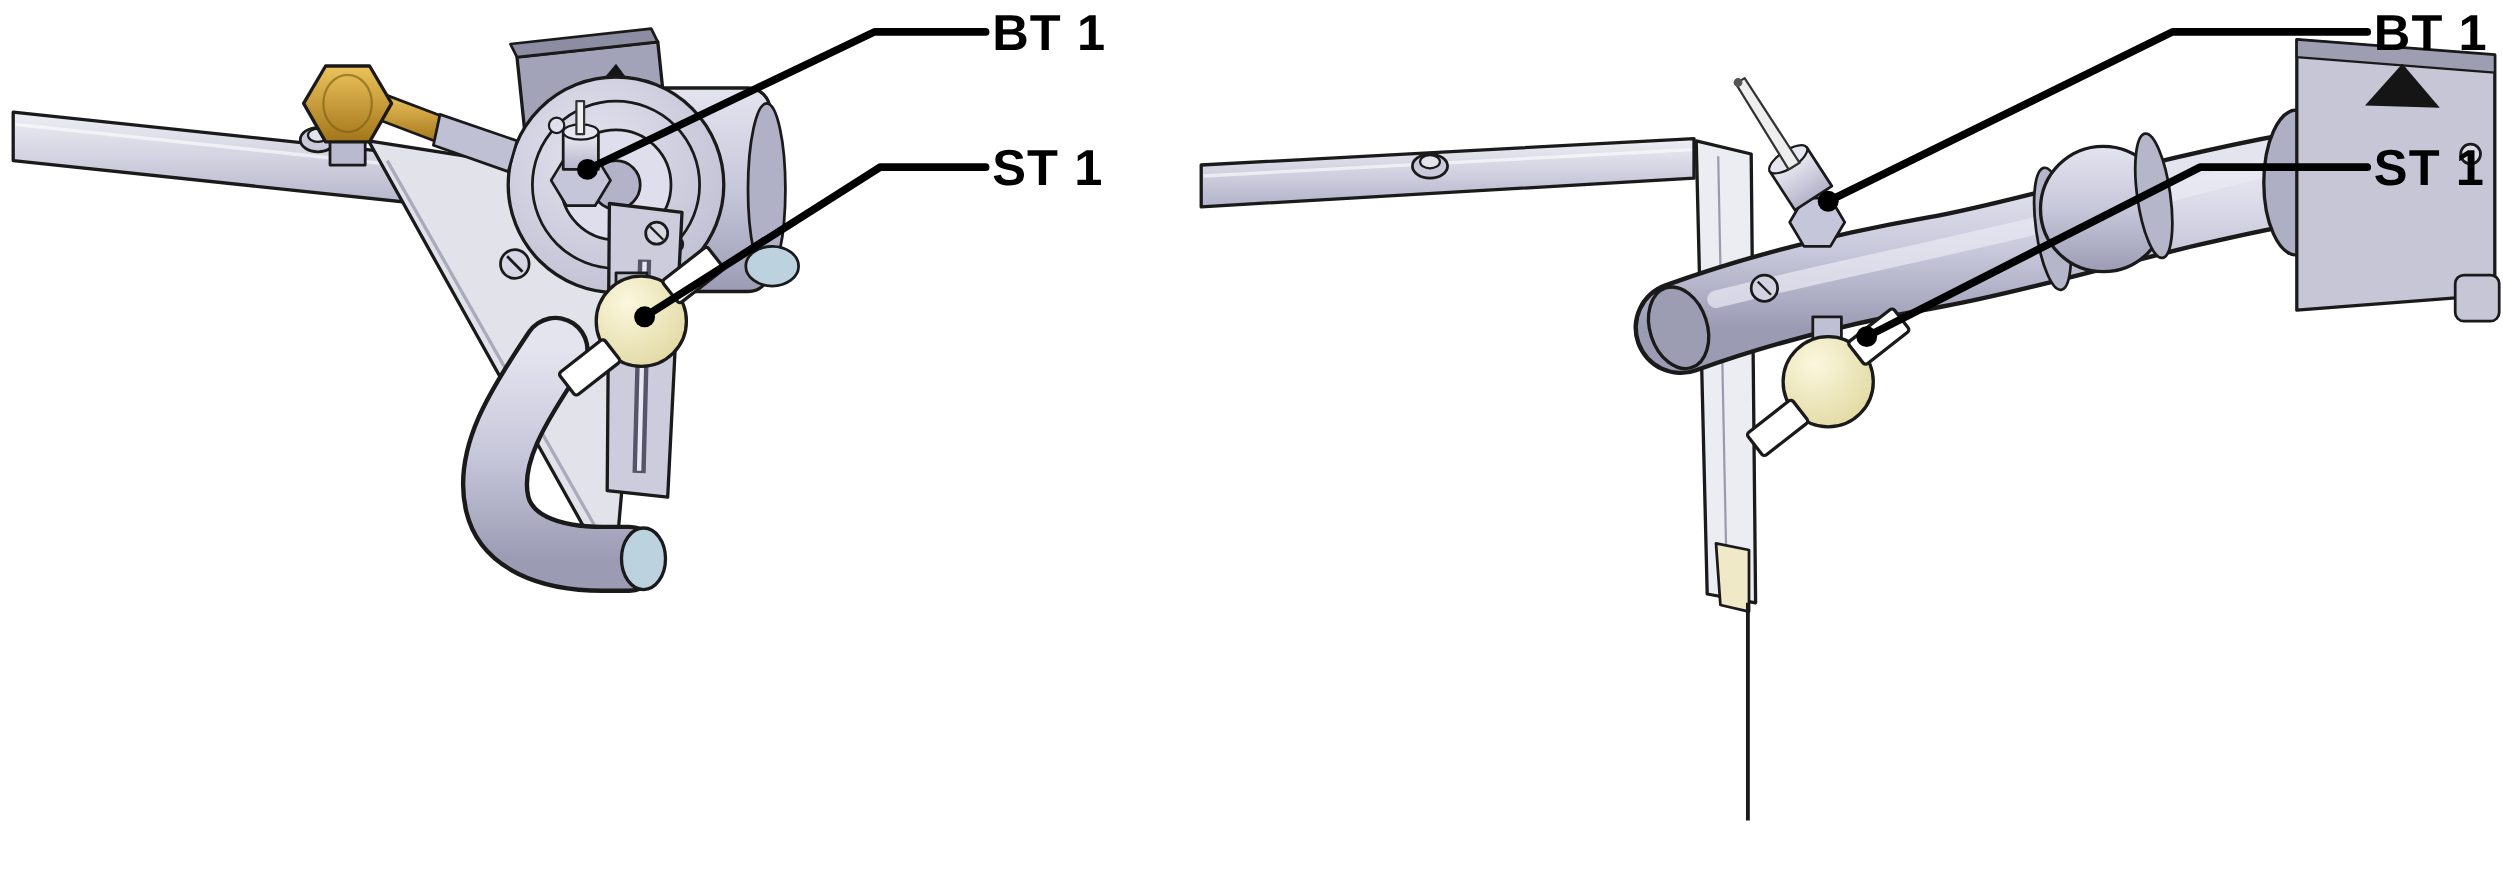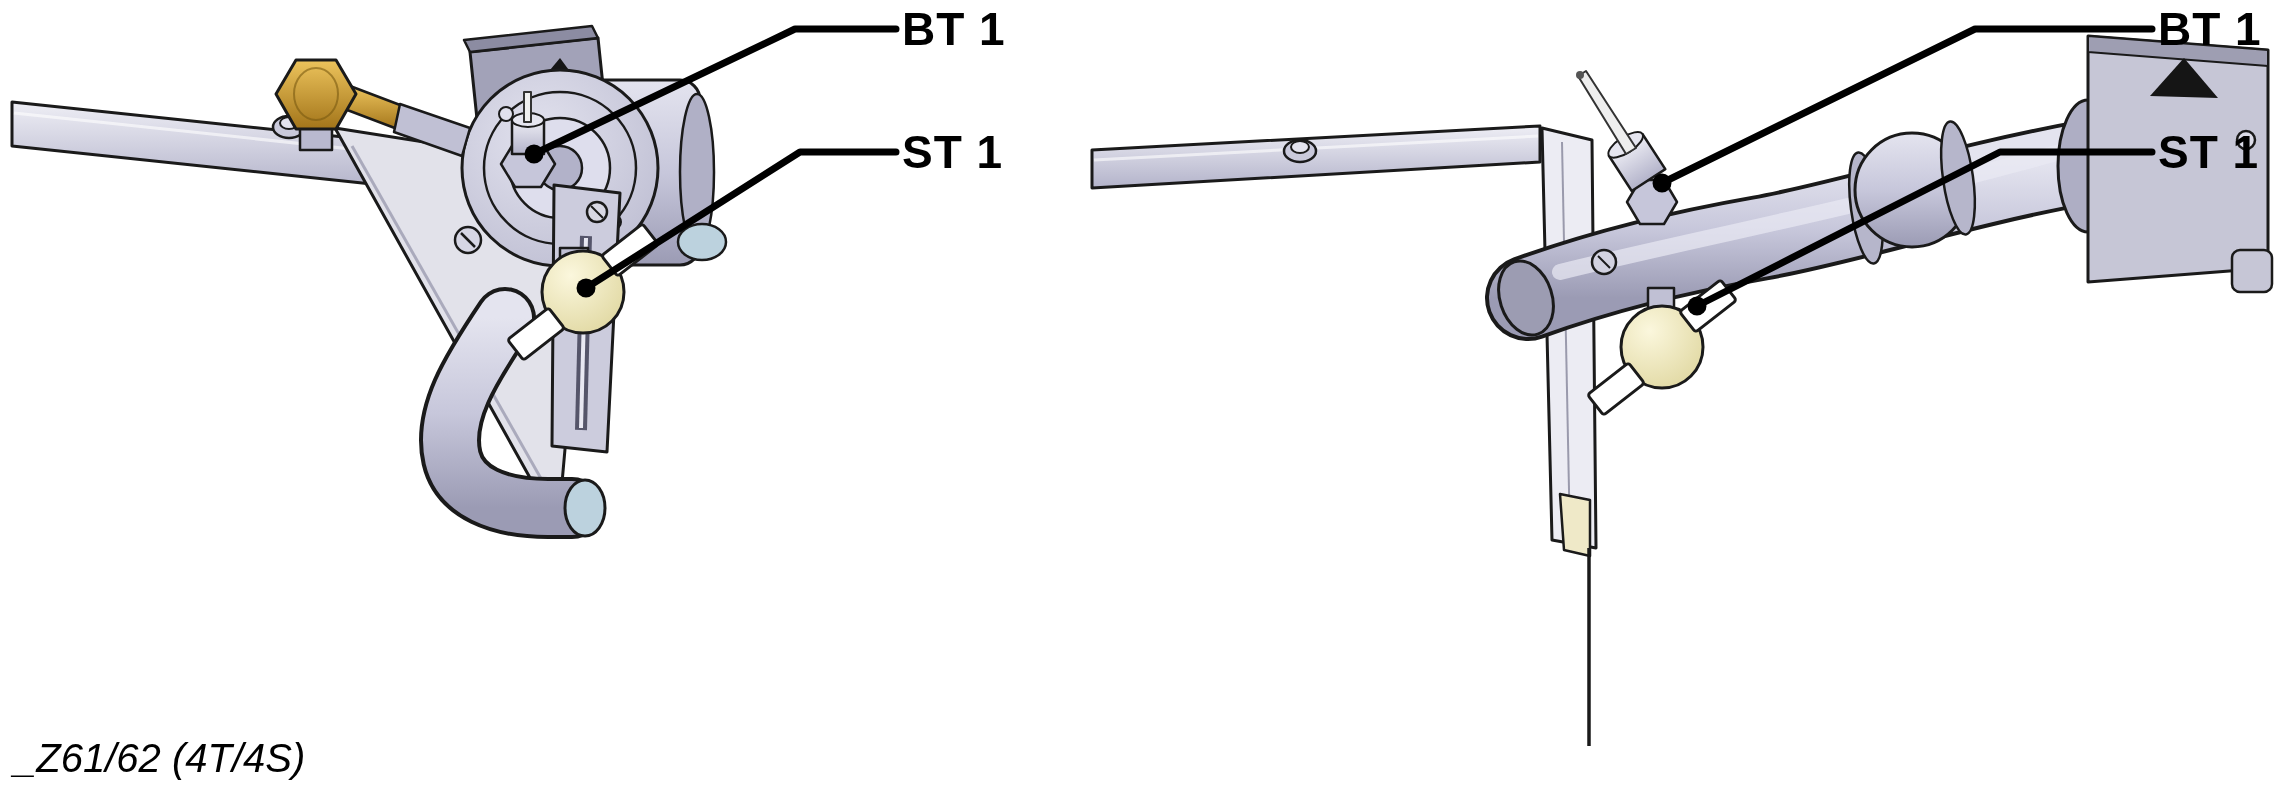--- a/index.html
+++ b/index.html
@@ -191,15 +191,14 @@
       <circle cx="1662" cy="183" r="9.5" fill="#000000" stroke="none"></circle>
       <circle cx="1697" cy="306" r="9.5" fill="#000000" stroke="none"></circle>
     </g>
   </svg>
 
   <div class="callout-label" style="left:902px;top:4px;">BT 1</div>
   <div class="callout-label" style="left:902px;top:127px;">ST 1</div>
   <div class="callout-label" style="left:2158px;top:4px;">BT 1</div>
   <div class="callout-label" style="left:2158px;top:127px;">ST 1</div>
 
-  <div class="figure-caption" style="left:14px;top:736px;">_Z61/62 (4T/4S)</div>
 
 </div>
 
 </body></html>

